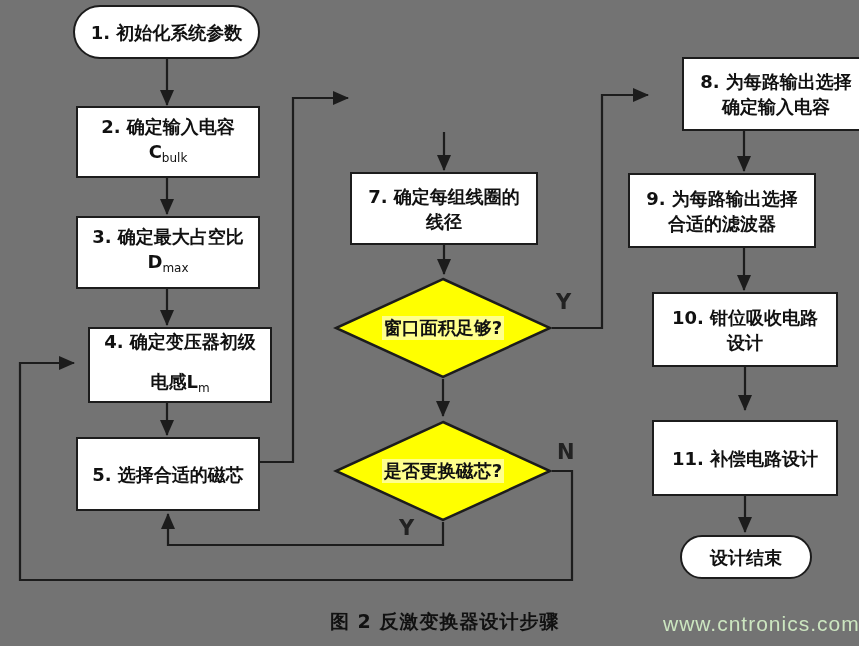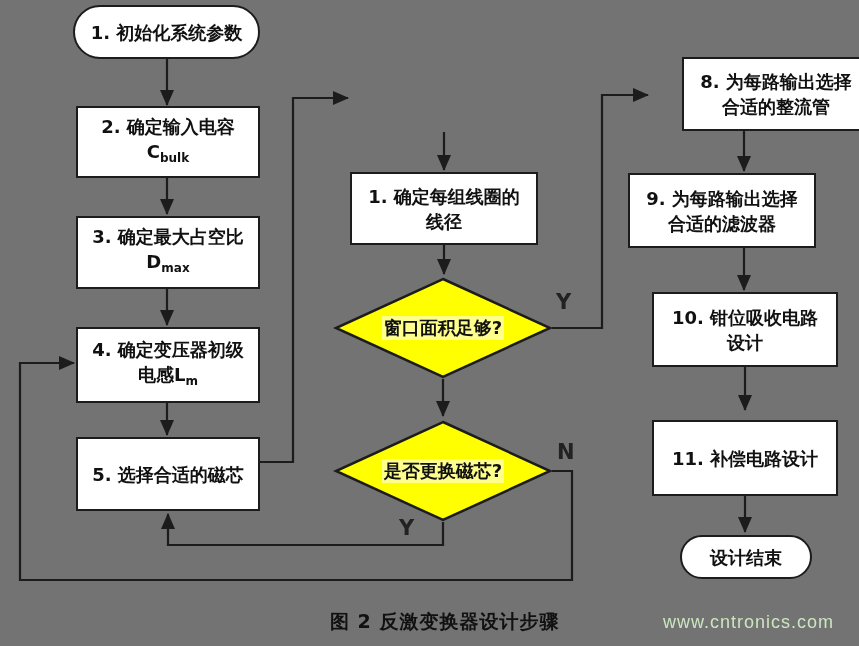--- a/index.html
+++ b/index.html
@@ -9,37 +9,37 @@
   }
   #edges { position:absolute; left:0; top:0; z-index:1; }
   #edges polyline { fill:none; stroke:#1c1c1c; stroke-width:2.2; }
   .node {
     position:absolute; z-index:2; box-sizing:border-box;
     border:2.5px solid #1c1c1c; background:#ffffff;
     display:flex; flex-direction:column; align-items:center; justify-content:center;
     text-align:center; font-weight:bold; font-size:18px; line-height:25px; color:#111111;
   }
   .stadium { border-radius:28px; }
-  .node sub { font-size:12px; font-weight:bold; vertical-align:-4px; letter-spacing:0;margin-top:47px; }
+  .node sub { font-size:12px; font-weight:normal; vertical-align:-4px; letter-spacing:0;margin-top:47px; }
   .diamond { position:absolute; z-index:2; }
   .diamond svg { position:absolute; left:0; top:0; }
   .diamond .dlabel {
     position:absolute; left:0; top:0; right:0; bottom:0; z-index:3;
     display:flex; align-items:center; justify-content:center;
     font-weight:bold; font-size:18px; color:#111111;
   }
   .diamond .dlabel span { background:rgba(255,255,255,0.55); padding:0 2px; }
   .elabel { position:absolute; z-index:2; font-weight:bold; font-size:21px; color:#222222; }
   #caption {
     position:absolute; left:330px; top:609px; width:280px; z-index:2;
     font-weight:bold; font-size:19px; color:#111111; letter-spacing:1px;
   }
   #watermark {
     position:absolute; left:663px; top:612px; z-index:2;
-    font-size:18px; color:#cce6c0; letter-spacing:1px;
+    font-size:21px; color:#cce6c0; letter-spacing:1px;
     font-family:"Liberation Sans","DejaVu Sans",sans-serif;
   }
 </style>
 </head>
 <body>
 
 <div id="stage">
 
   <svg id="edges" width="859" height="646">
     <defs>
@@ -71,32 +71,32 @@
   <div class="node" style="left:76px;top:106px;width:184px;height:72px;">
     <div>2. 确定输入电容</div>
     <div><span>C</span><sub>bulk</sub></div>
   </div>
 
   <div class="node" style="left:76px;top:216px;width:184px;height:73px;">
     <div>3. 确定最大占空比</div>
     <div><span>D</span><sub>max</sub></div>
   </div>
 
-  <div class="node" style="left:76px;top:327px;width:184px;height:76px;">
+  <div class="node" style="left:88px;top:327px;width:184px;height:76px;justify-content:space-between;">
     <div>4. 确定变压器初级</div>
     <div><span>电感L</span><sub>m</sub></div>
   </div>
 
   <div class="node" style="left:76px;top:437px;width:184px;height:74px;">
     <div>5. 选择合适的磁芯</div>
   </div>
 
 
   <div class="node" style="left:350px;top:172px;width:188px;height:73px;">
-    <div>1. 确定每组线圈的</div>
+    <div>7. 确定每组线圈的</div>
     <div>线径</div>
   </div>
 
   <div class="diamond" style="left:333px;top:276px;width:220px;height:104px;">
     <svg width="220" height="104" viewBox="0 0 220 104">
       <polygon points="110,3 217,52 110,101 3,52" stroke="#1c1c1c" stroke-width="2.5" fill="#ffff00"></polygon>
     </svg>
     <div class="dlabel">
       <span>窗口面积足够?</span>
     </div>
@@ -106,21 +106,21 @@
     <svg width="220" height="104" viewBox="0 0 220 104">
       <polygon points="110,3 217,52 110,101 3,52" stroke="#1c1c1c" stroke-width="2.5" fill="#ffff00"></polygon>
     </svg>
     <div class="dlabel">
       <span>是否更换磁芯?</span>
     </div>
   </div>
 
   <div class="node" style="left:682px;top:57px;width:188px;height:74px;">
     <div>8. 为每路输出选择</div>
-    <div>合适的整流管</div>
+    <div>确定输入电容</div>
   </div>
 
   <div class="node" style="left:628px;top:173px;width:188px;height:75px;">
     <div>9. 为每路输出选择</div>
     <div>合适的滤波器</div>
   </div>
 
   <div class="node" style="left:652px;top:292px;width:186px;height:75px;text-align:right;">
     <div>10. 钳位吸收电路</div>
     <div>设计</div>

